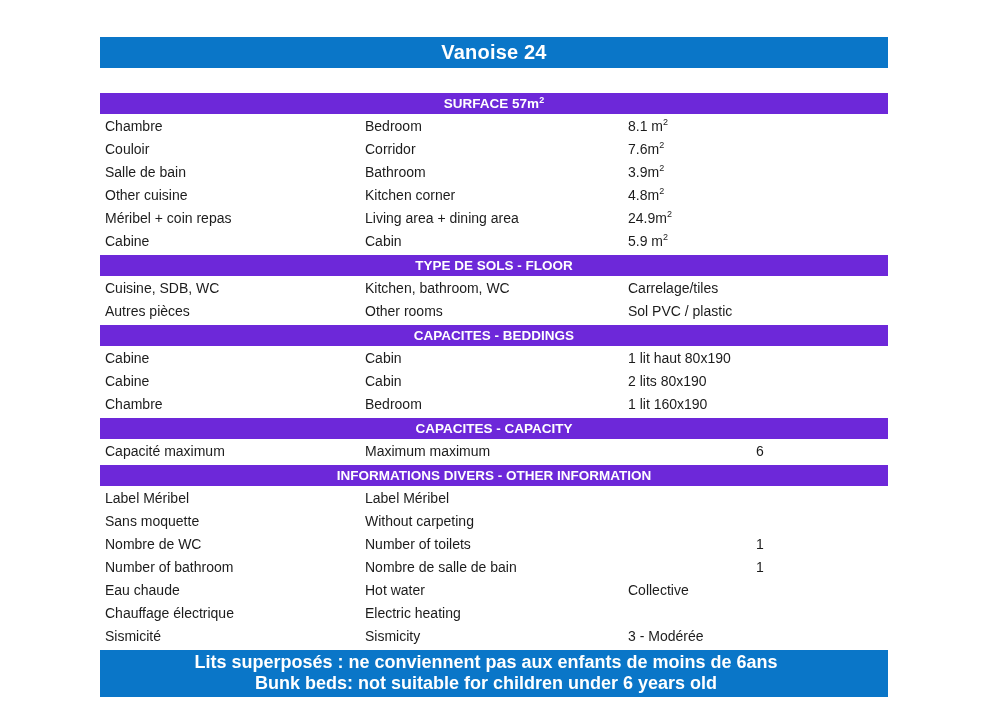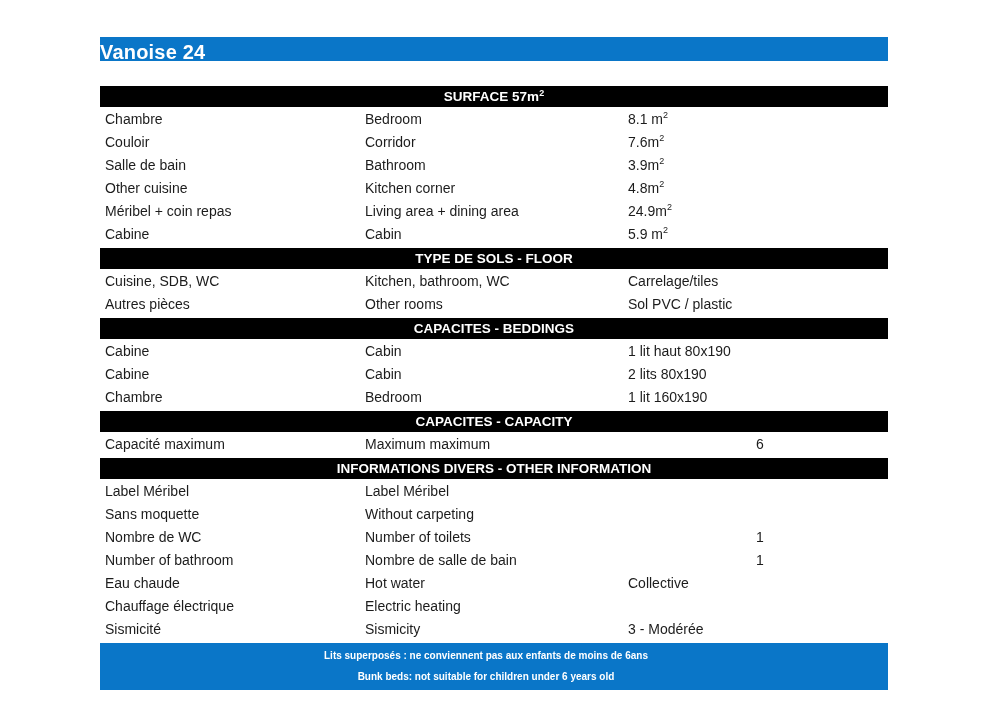--- a/index.html
+++ b/index.html
@@ -11,30 +11,30 @@
   }
   .sheet {
     position: absolute;
     left: 100px;
     top: 37px;
     width: 788px;
   }
   .title-bar {
     background: #0a76c8;
     color: #ffffff;
-    height: 24px;
+    height: 31px;
     line-height: 31px;
-    text-align: left;
+    text-align: center;
     font-size: 20px;
     font-weight: bold;
     letter-spacing: 0.2px;
   }
   .sections { margin-top: 25px; }
   .section-header {
-    background: #000000;
+    background: #6d28d9;
     color: #ffffff;
     height: 21px;
     line-height: 21px;
     text-align: center;
     font-size: 13.5px;
     font-weight: bold;
     margin-top: 3px;
   }
   .section-header sup {
     font-size: 9px;
@@ -55,21 +55,21 @@
     font-size: 9px;
     vertical-align: super;
     line-height: 0;
   }
   .footer-bar {
     background: #0a76c8;
     color: #ffffff;
     margin-top: 3px;
     padding: 2px 16px 3px 0;
     text-align: center;
-    font-size: 10px;
+    font-size: 18px;
     font-weight: bold;
   }
   .footer-bar .footer-line { line-height: 21px; }
 </style>
 </head>
 <body>
 
 <div class="sheet">
 
   <div class="title-bar">Vanoise 24</div>

